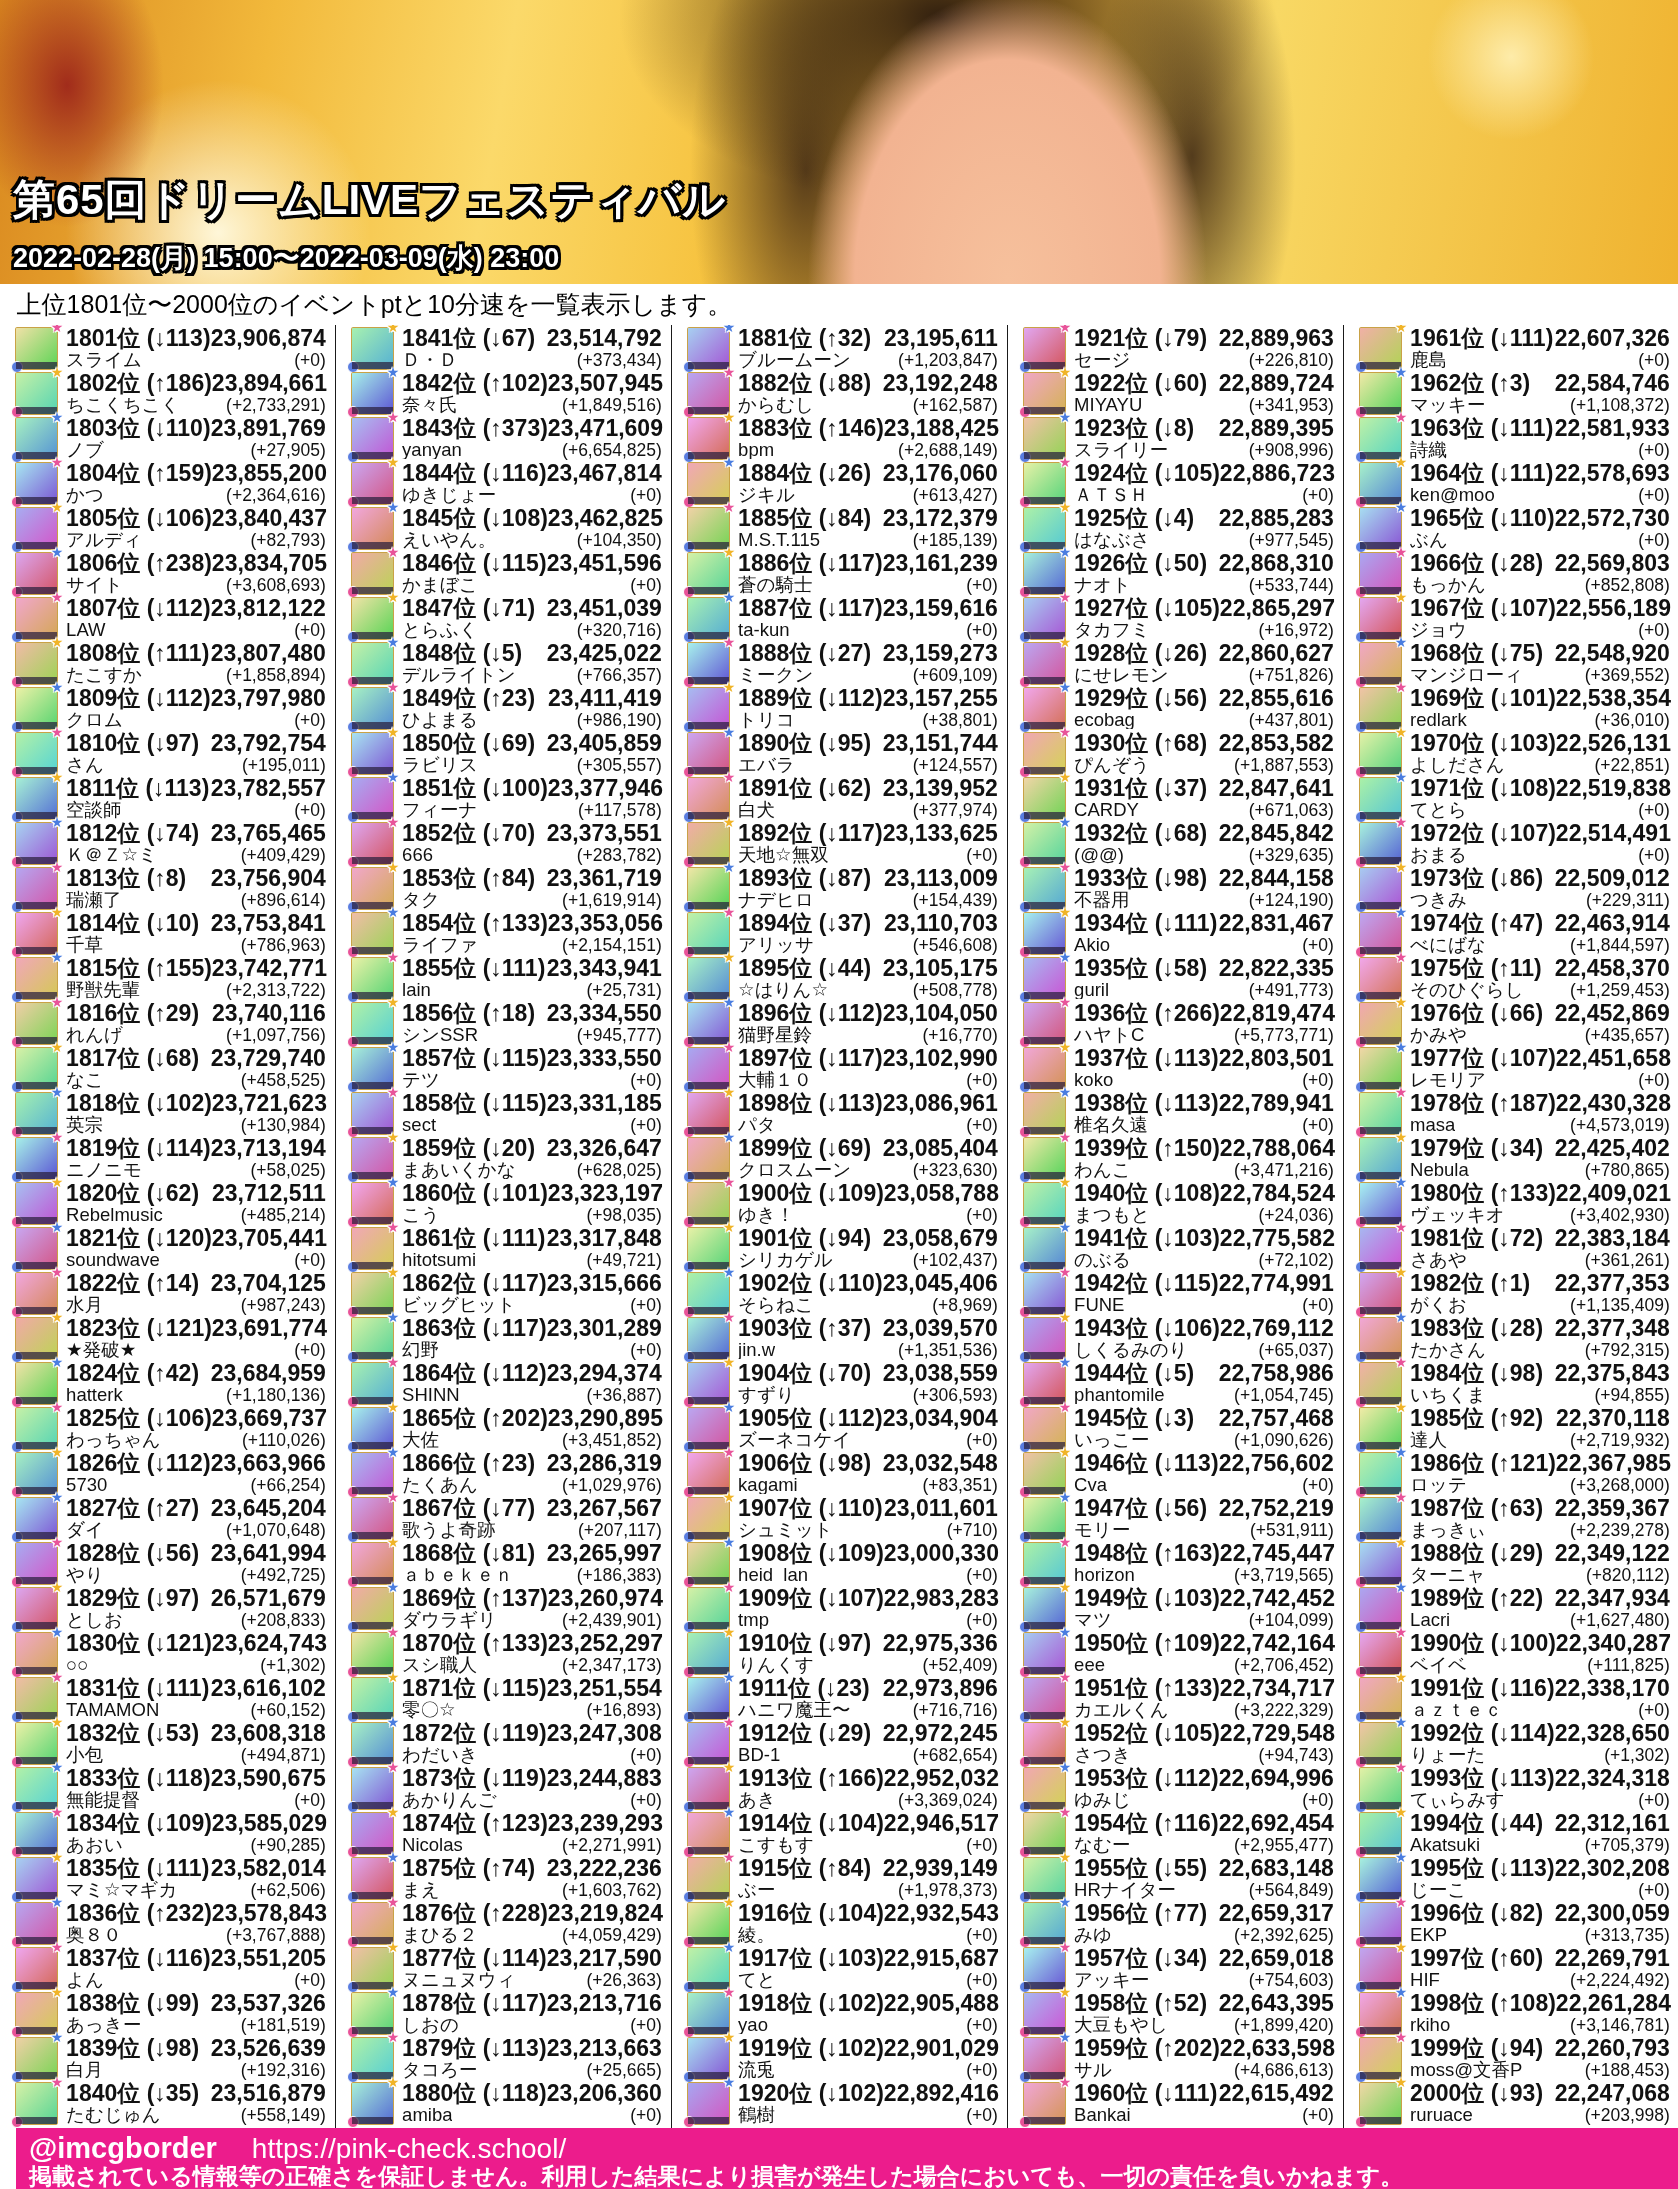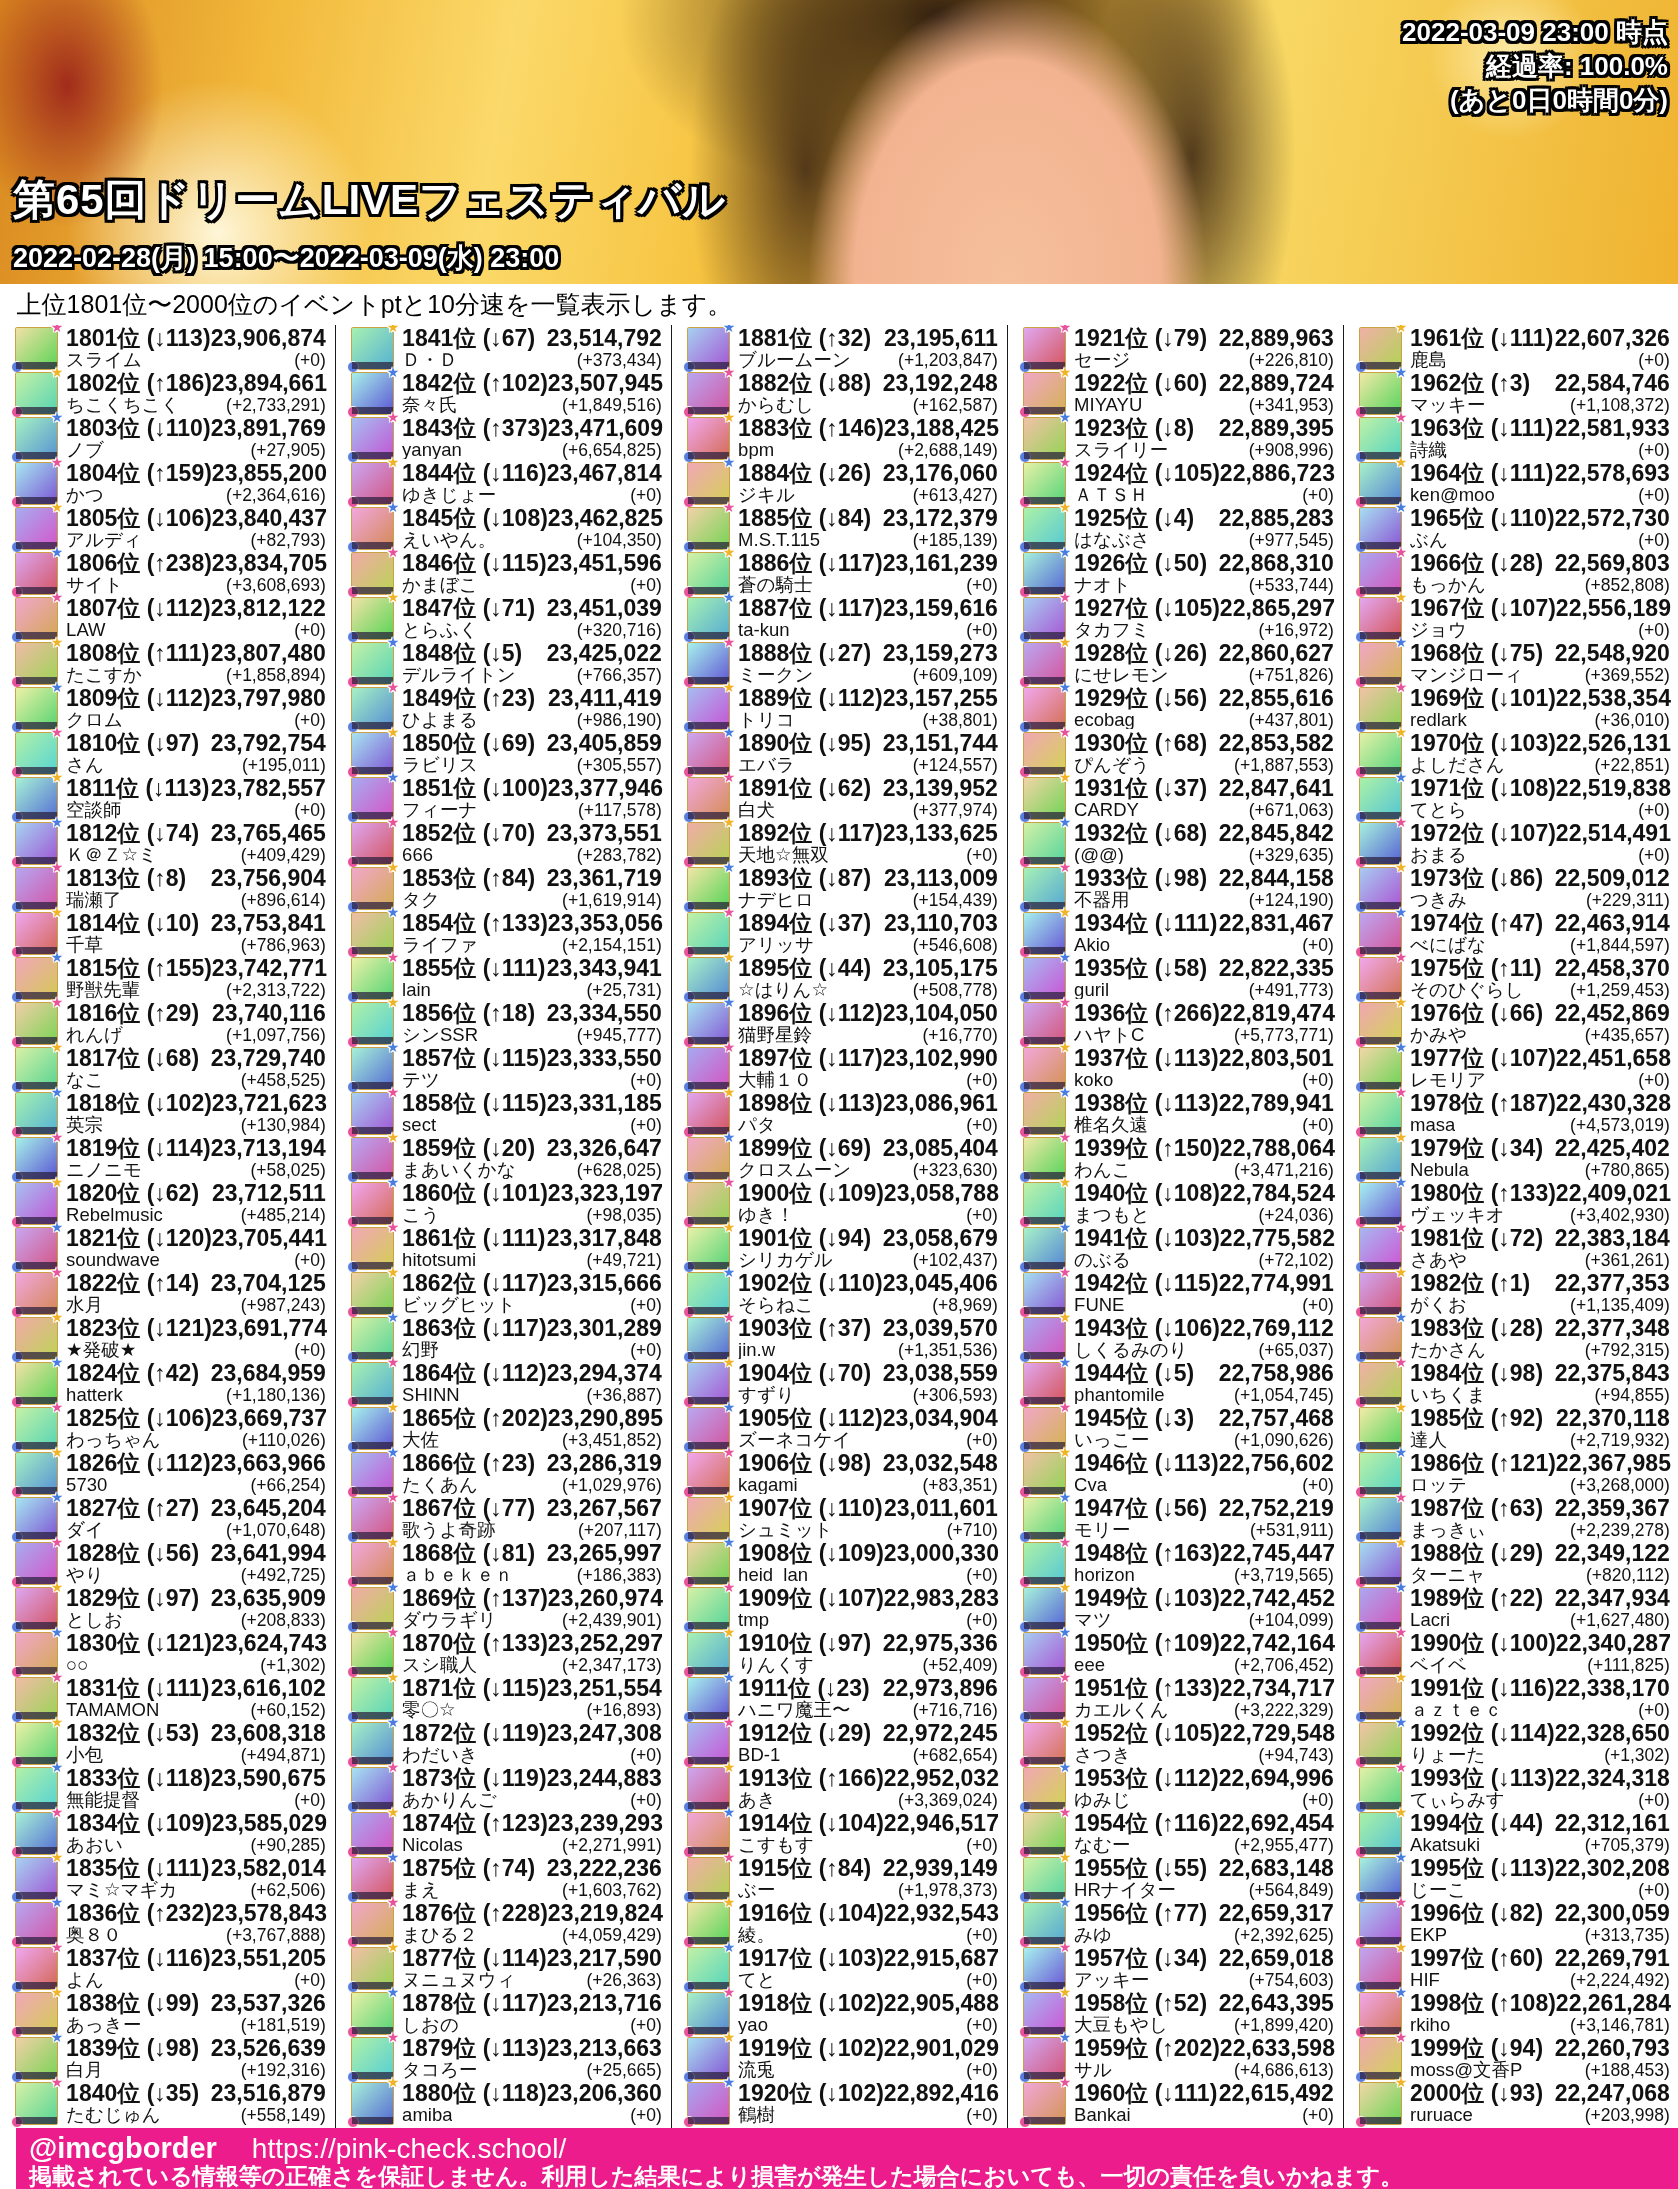--- a/index.html
+++ b/index.html
@@ -60,25 +60,20 @@
   .footer{position:absolute;left:16px;bottom:0;width:1679px;height:61px;background:#ec1c8c;color:#ffffff;box-sizing:border-box;padding:3.7px 13px 0 13px;}
   .footer-line1{display:flex;align-items:baseline;gap:35px;height:31px;}
   .handle{font-size:29px;font-weight:bold;}
   .url{font-size:28px;}
   .disclaimer{font-size:23px;font-weight:bold;line-height:26px;}
 </style>
 </head>
 <body>
 
 <div class="header">
-  <div class="status-block">
-    <div class="outlined">2022-03-09 23:00 時点</div>
-    <div class="outlined">経過率: 100.0%</div>
-    <div class="outlined">(あと0日0時間0分)</div>
-  </div>
   <div class="event-title outlined">第65回ドリームLIVEフェスティバル</div>
   <div class="event-period outlined">2022-02-28(月) 15:00〜2022-03-09(水) 23:00</div>
 </div>
 
 <div class="subtitle">上位1801位〜2000位のイベントptと10分速を一覧表示します。</div>
 
 <div class="list" id="ranking-list">
     <div class="column">
       <div class="entry">
         <div class="avatar" style="background: linear-gradient(135deg, rgb(241, 225, 167), rgb(90, 212, 84));">
@@ -558,21 +553,21 @@
       </div>
       <div class="entry">
         <div class="avatar" style="background: linear-gradient(135deg, rgb(220, 167, 241), rgb(212, 84, 99));">
           <span class="star" style="color: rgb(240, 180, 40);">★</span>
           <span class="badge" style="background: rgb(90, 125, 224);"></span>
           <span class="strip"></span>
         </div>
         <div class="lines">
           <div class="l1">
             <span class="rank">1829位 (↓97)</span>
-            <span class="pts">23,635,909</span>
+            <span class="pts">26,571,679</span>
           </div>
           <div class="l2">
             <span class="nm">としお</span>
             <span class="dl">(+208,833)</span>
           </div>
         </div>
       </div>
       <div class="entry">
         <div class="avatar" style="background: linear-gradient(135deg, rgb(241, 167, 204), rgb(212, 169, 84));">
           <span class="star" style="color: rgb(74, 125, 224);">★</span>

